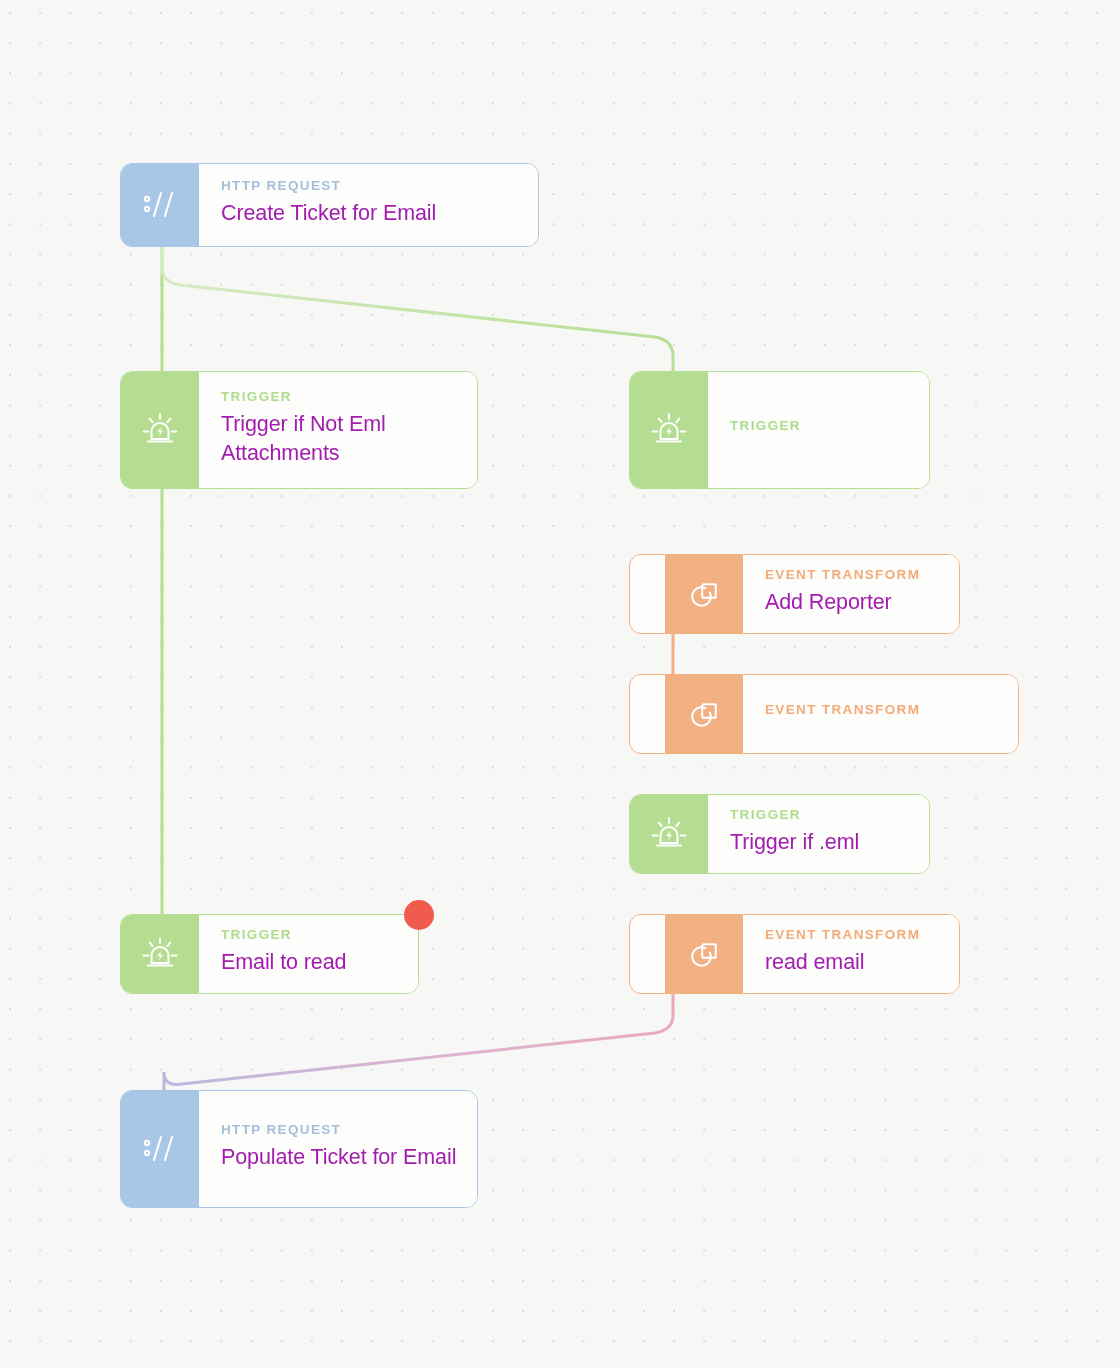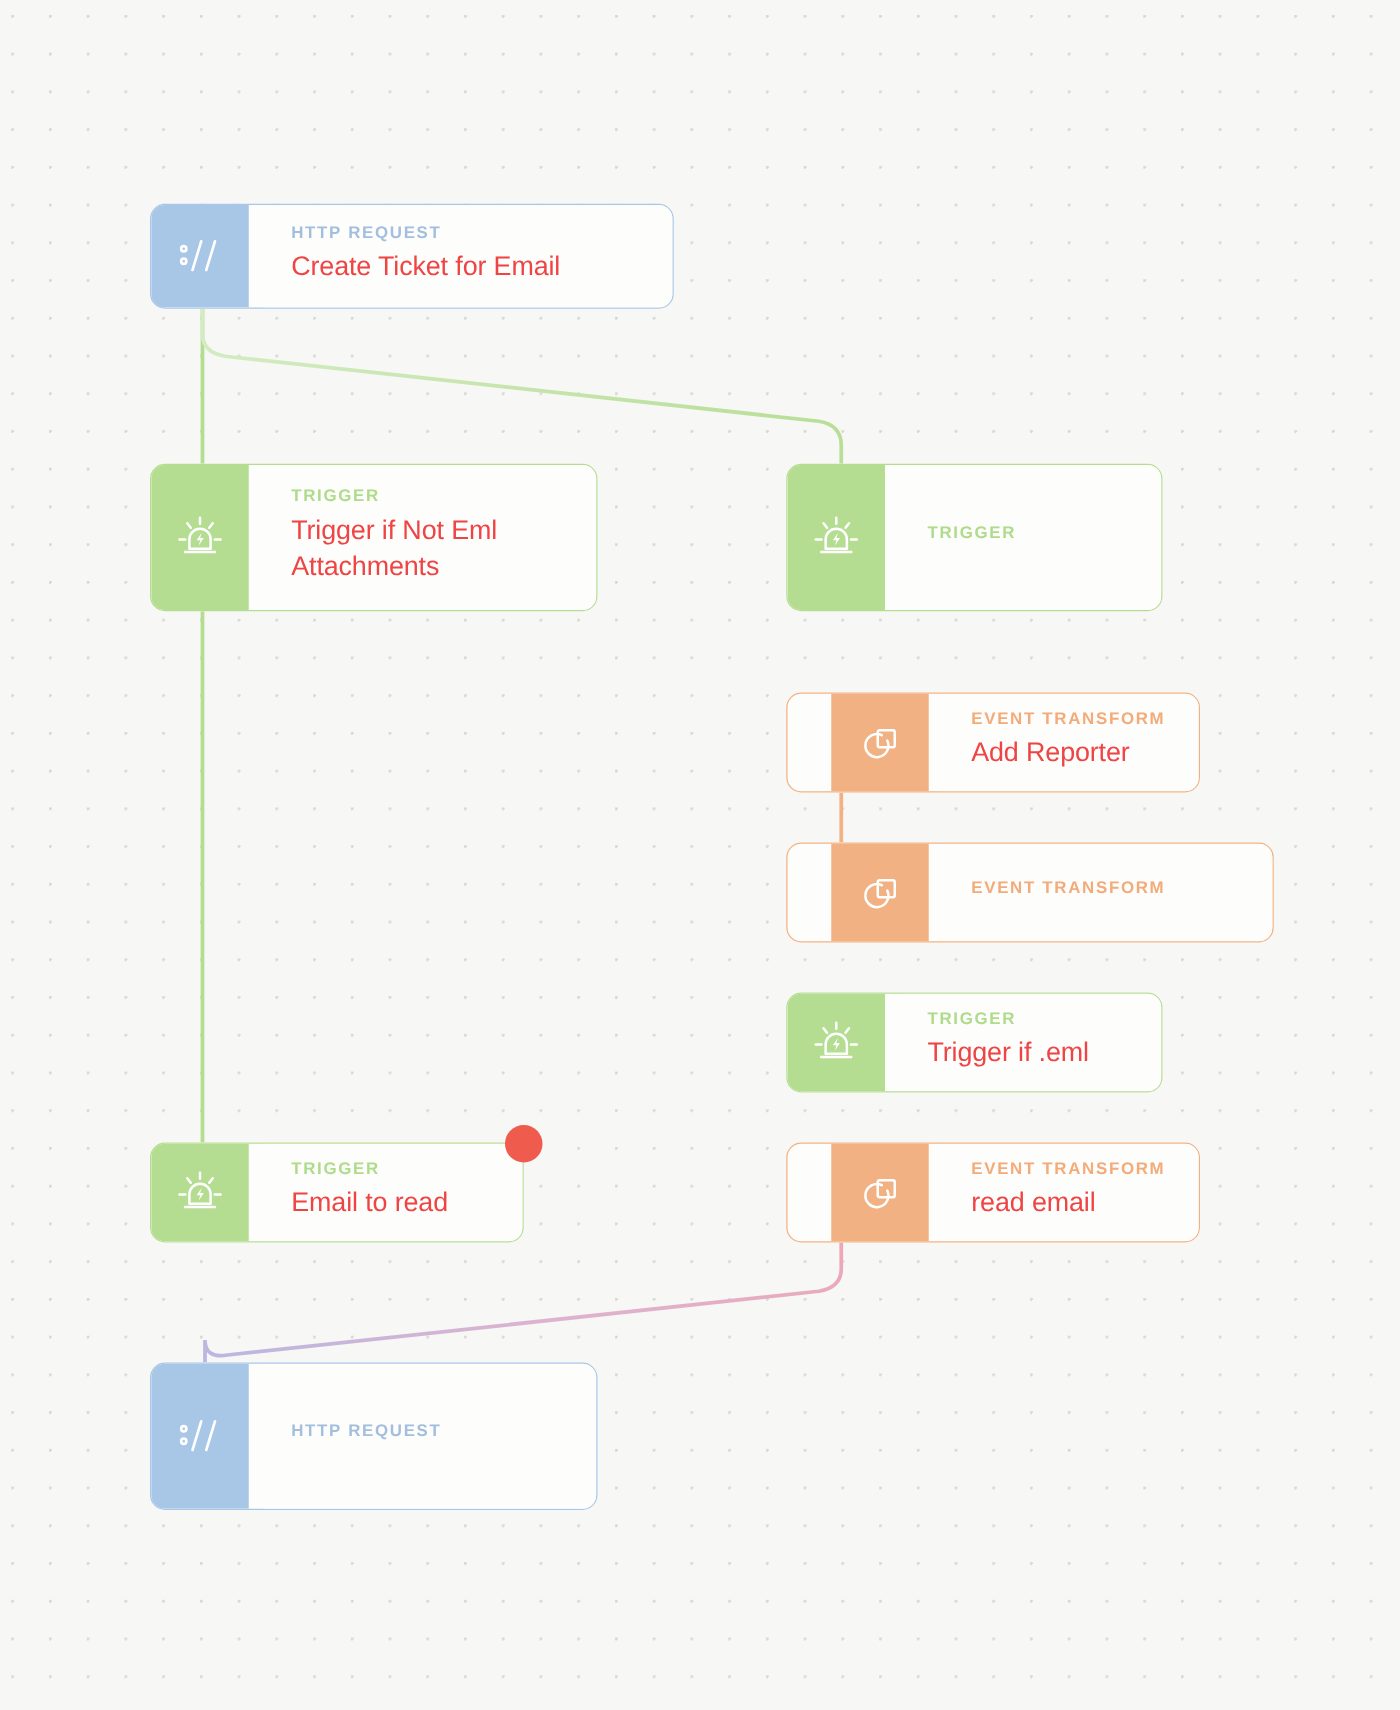--- a/index.html
+++ b/index.html
@@ -54,34 +54,33 @@
     align-items: center;
     justify-content: center;
   }
   .body-pane {
     flex: 1 1 auto;
     display: flex;
     flex-direction: column;
     justify-content: center;
     padding: 12px 20px 14px 22px;
     background: #fdfdfc;
-    margin-left: 12px;
   }
   .kicker {
     font-size: 13.5px;
     font-weight: bold;
     letter-spacing: 1.35px;
     line-height: 1.1;
     margin-bottom: 5px;
     text-transform: uppercase;
     white-space: nowrap;
   }
   .title {
     font-size: 21.5px;
-    color: #ef4444;
+    color: #a21caf;
     line-height: 1.36;
     letter-spacing: -0.1px;
   }
 
   
   .t-http .icon-pane { background: #a8c6e5; }
   .t-http .node-inner { border-color: #a8c6e5; }
   .t-http .kicker { color: #a3bfdd; }
 
   .t-trigger .icon-pane { background: #b5dd92; }
@@ -304,18 +303,19 @@
       <div class="icon-pane">
             <svg class="glyph" width="40" height="34" viewBox="0 0 40 34" fill="none" stroke="#ffffff" stroke-width="2.1" stroke-linecap="round">
               <circle cx="7" cy="11" r="2.1" fill="none"></circle>
               <circle cx="7" cy="21" r="2.1" fill="none"></circle>
               <line x1="21" y1="5" x2="14" y2="28"></line>
               <line x1="32" y1="5" x2="25" y2="28"></line>
             </svg>
           </div>
       <div class="body-pane">
         <div class="kicker">HTTP REQUEST</div>
+        <div class="title">Populate Ticket for Email</div>
       </div>
     </div>
   </div>
 </div>
 
 </div>
 
 </body></html>

